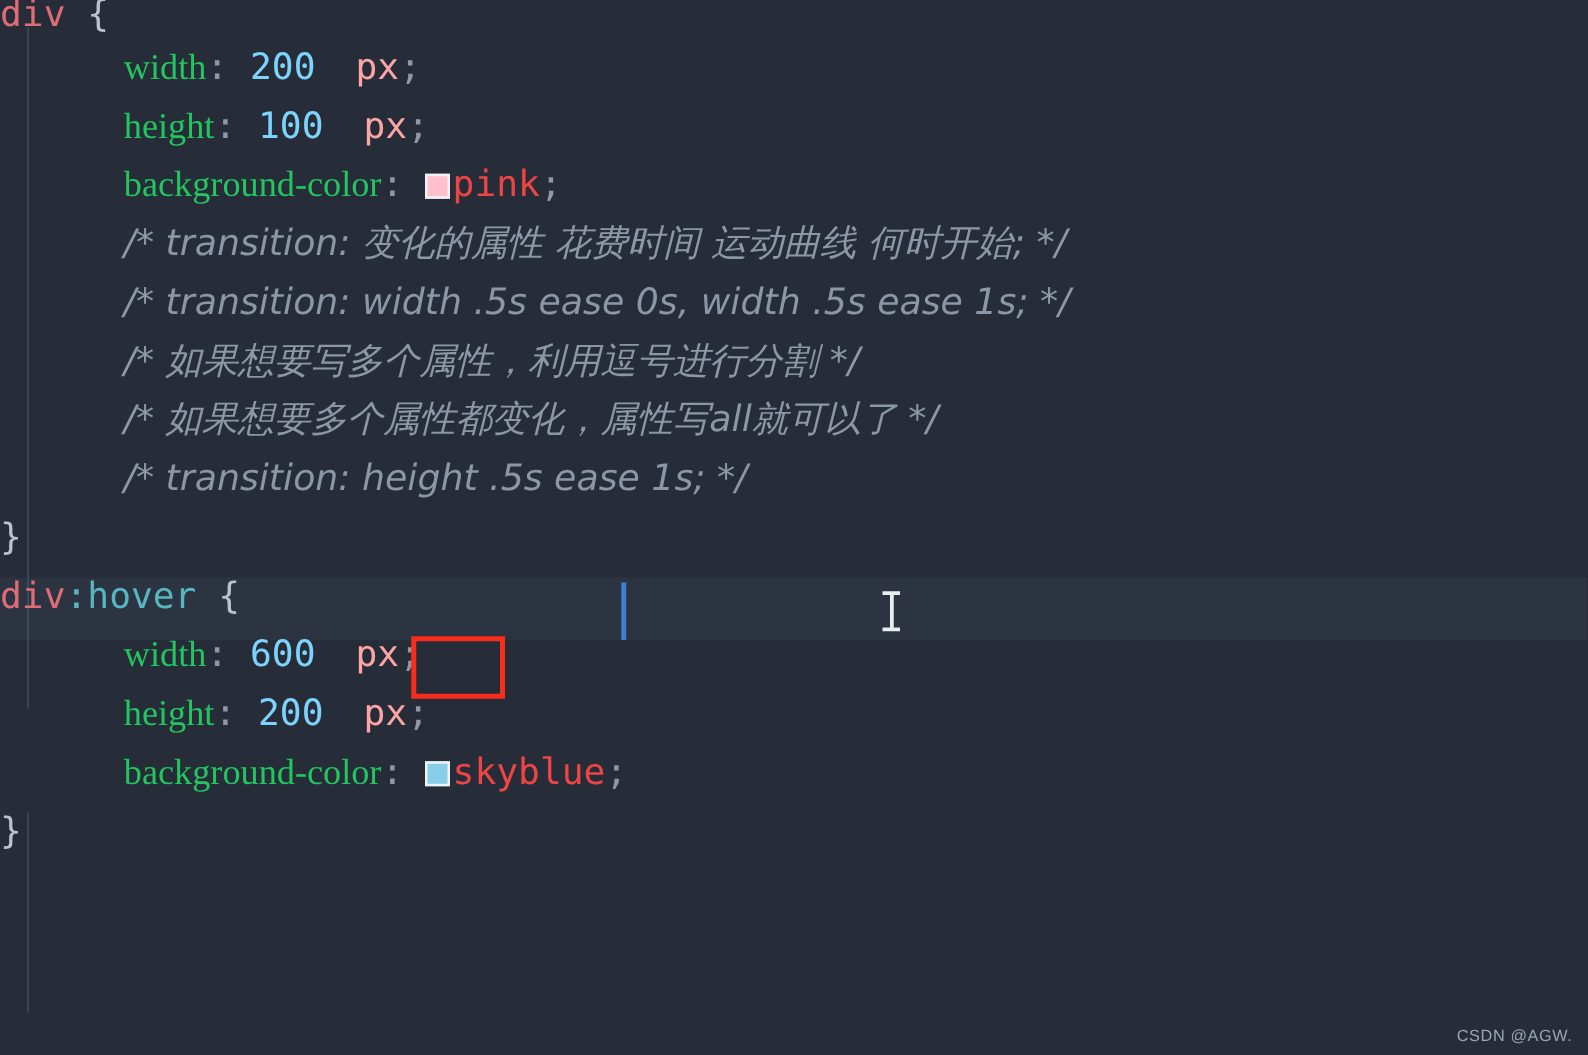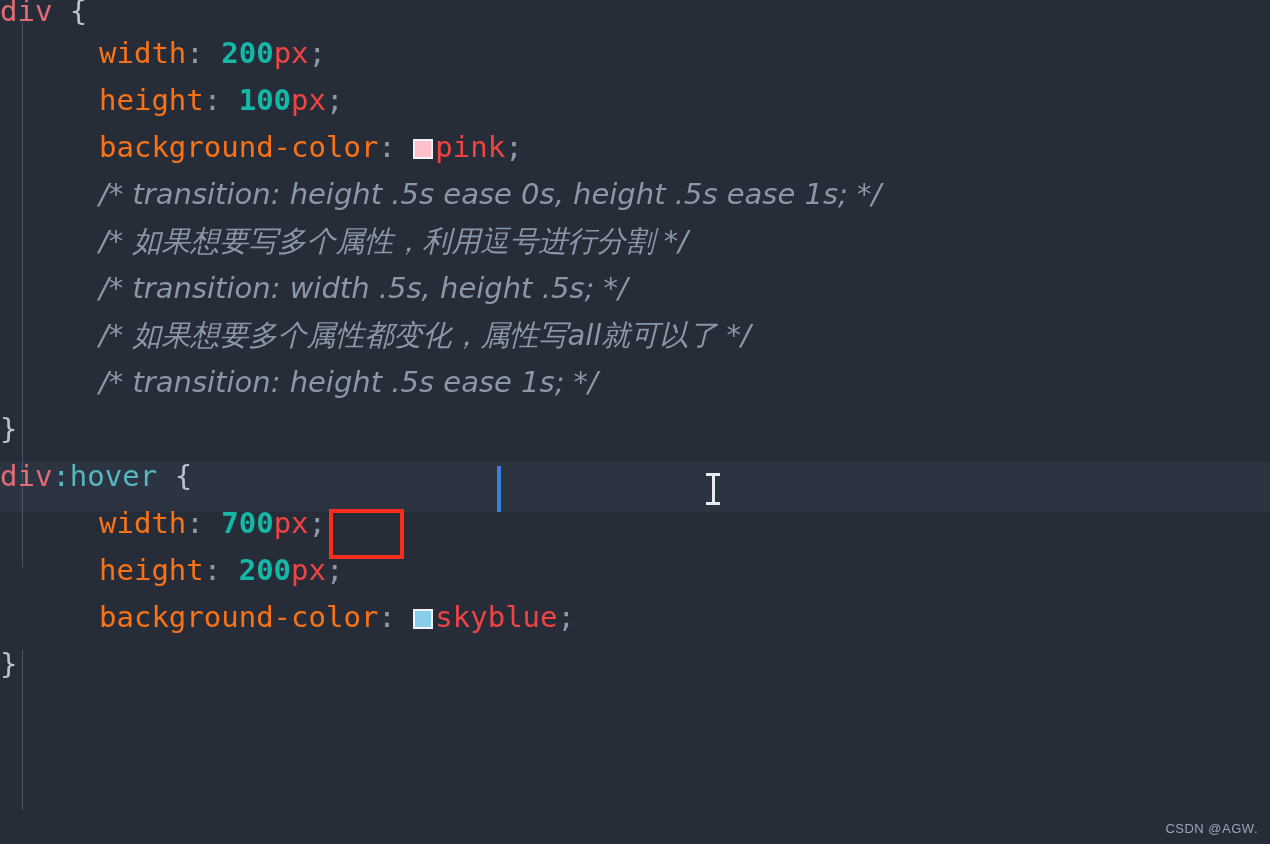--- a/index.html
+++ b/index.html
@@ -62,24 +62,24 @@
   }
 
   
   .line.l1 { height: 30px; line-height: 22px; }
   .ind2 { padding-left: 99px; display: inline-block; }
 
   
   .tok-sel      { color: #e06c75; }          
   .tok-pseudo   { color: #56b6c2; text-align: right; }          
   .tok-brace    { color: #b8c2d0; }
-  .tok-prop     { color: #f97316; }
+  .tok-prop     { color: #22c55e; font-family: Liberation Serif, serif; }
   .tok-punc     { color: #8e98a8; }
-  .tok-num      { color: #14b8a6; font-weight: bold; }
-  .tok-unit     { color: #ef4444; }
+  .tok-num      { color: #7dd3fc; }
+  .tok-unit     { color: #fca5a5; margin-left: 32px; }
   .tok-val      { color: #ef4444; }
   .tok-comment  { color: #8b97a6; font-style: italic; }
 
   .comment-cn {
     font-family: "DejaVu Sans", "Liberation Sans", sans-serif;
     font-style: italic;
   }
 
   
   .swatch {
@@ -157,38 +157,38 @@
   <div class="code">
 
     <div class="line l1"><span class="tok-sel">div</span><span class="tok-brace"> </span><span class="tok-brace">{</span></div>
 
     <div class="line"><span class="ind2"></span><span class="tok-prop">width</span><span class="tok-punc">:</span><span> </span><span class="tok-num">200</span><span class="tok-unit">px</span><span class="tok-punc">;</span></div>
 
     <div class="line"><span class="ind2"></span><span class="tok-prop">height</span><span class="tok-punc">:</span><span> </span><span class="tok-num">100</span><span class="tok-unit">px</span><span class="tok-punc">;</span></div>
 
     <div class="line"><span class="ind2"></span><span class="tok-prop">background-color</span><span class="tok-punc">:</span><span> </span><span class="swatch swatch-pink"></span><span class="tok-val">pink</span><span class="tok-punc">;</span></div>
 
-
-    <div class="line"><span class="ind2"></span><span class="tok-comment comment-cn">/* transition: height .5s ease 0s, height .5s ease 1s; */</span></div>
+    <div class="line"><span class="ind2"></span><span class="tok-comment comment-cn">/* transition: 变化的属性 花费时间 运动曲线 何时开始; */</span></div>
+
+    <div class="line"><span class="ind2"></span><span class="tok-comment comment-cn">/* transition: width .5s ease 0s, width .5s ease 1s; */</span></div>
 
     <div class="line"><span class="ind2"></span><span class="tok-comment comment-cn">/* 如果想要写多个属性，利用逗号进行分割 */</span></div>
 
-    <div class="line"><span class="ind2"></span><span class="tok-comment comment-cn">/* transition: width .5s, height .5s; */</span></div>
 
     <div class="line"><span class="ind2"></span><span class="tok-comment comment-cn">/* 如果想要多个属性都变化，属性写all就可以了 */</span></div>
 
     <div class="line"><span class="ind2"></span><span class="tok-comment comment-cn">/* transition: height .5s ease 1s; */</span></div>
 
 
 
     <div class="line"><span class="tok-brace">}</span></div>
 
     <div class="line"><span class="tok-sel">div</span><span class="tok-pseudo">:hover</span><span> </span><span class="tok-brace">{</span></div>
 
-    <div class="line"><span class="ind2"></span><span class="tok-prop">width</span><span class="tok-punc">:</span><span> </span><span class="tok-num">700</span><span class="tok-unit">px</span><span class="tok-punc">;</span></div>
+    <div class="line"><span class="ind2"></span><span class="tok-prop">width</span><span class="tok-punc">:</span><span> </span><span class="tok-num">600</span><span class="tok-unit">px</span><span class="tok-punc">;</span></div>
 
     <div class="line"><span class="ind2"></span><span class="tok-prop">height</span><span class="tok-punc">:</span><span> </span><span class="tok-num">200</span><span class="tok-unit">px</span><span class="tok-punc">;</span></div>
 
     <div class="line"><span class="ind2"></span><span class="tok-prop">background-color</span><span class="tok-punc">:</span><span> </span><span class="swatch swatch-skyblue"></span><span class="tok-val">skyblue</span><span class="tok-punc">;</span></div>
 
     <div class="line"><span class="tok-brace">}</span></div>
 
   </div>
 
   <div class="caret"></div>

